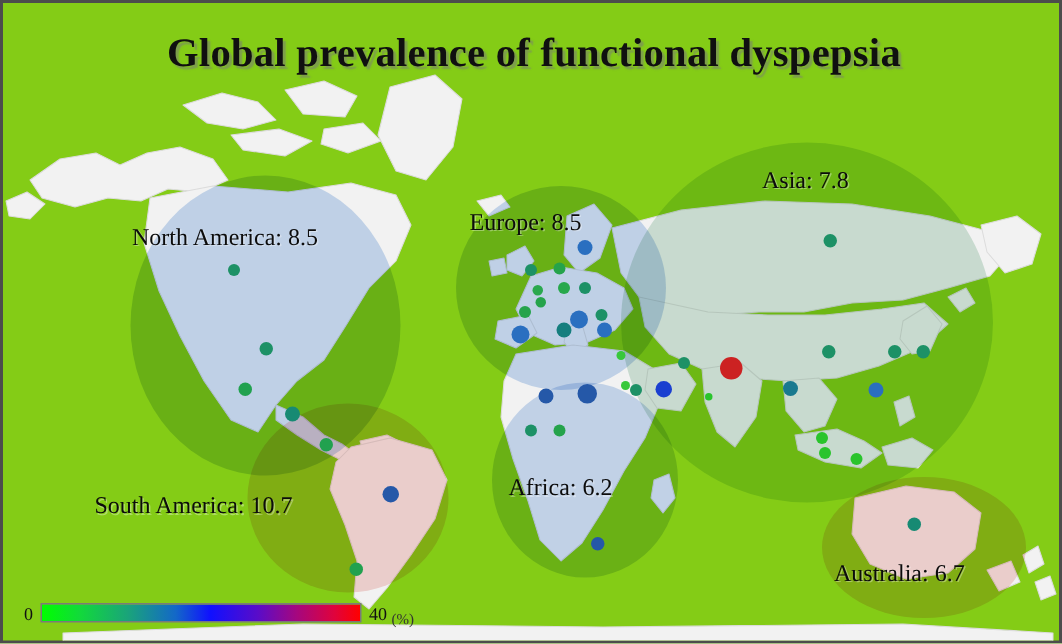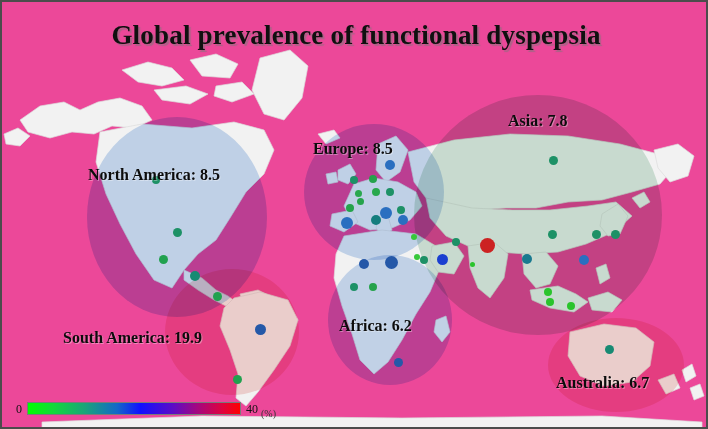--- a/index.html
+++ b/index.html
@@ -3,21 +3,21 @@
 <meta charset="utf-8">
 <style>
   html,body{margin:0;padding:0;}
   body{
     width:708px;height:429px;overflow:hidden;
     background:#ffffff;
     font-family:"Liberation Serif", serif;
   }
   #frame{
     position:relative;width:708px;height:429px;box-sizing:border-box;
-    border:2px solid #4c4c4c;background:#ec4899;overflow:hidden;
+    border:2px solid #4c4c4c;background:#84cc16;overflow:hidden;
   }
   
   #mapwrap{
     position:absolute;left:0;top:0;width:708px;height:429px;
     overflow:hidden;
   }
   #worldmap{position:absolute;left:0;top:0;}
   
   #title{
     position:absolute;left:0;top:18px;width:708px;text-align:center;
@@ -27,21 +27,21 @@
     z-index:40;white-space:nowrap;
   }
   
   .region{
     position:absolute;border-radius:50%;z-index:10;
     mix-blend-mode:multiply;
   }
   .region-label{
     position:absolute;z-index:30;
     font-family:"Liberation Serif", serif;
-    font-weight:bold;color:#0c0c0c;white-space:nowrap;
+    font-weight:normal;color:#0c0c0c;white-space:nowrap;
     text-shadow:1px 1px 0 rgba(255,255,255,.35);
   }
   
   .dot{
     position:absolute;border-radius:50%;z-index:25;
   }
   
   #legend{
     position:absolute;left:14px;bottom:12px;z-index:50;
     display:flex;align-items:center;
@@ -191,22 +191,22 @@
       <div class="dot" style="left: 589.5px; top: 227.5px; width: 9px; height: 9px; background: rgb(29, 145, 102);"></div>
       <div class="dot" style="left: 608.5px; top: 227.5px; width: 9px; height: 9px; background: rgb(29, 145, 102);"></div>
       <div class="dot" style="left: 520px; top: 252px; width: 10px; height: 10px; background: rgb(25, 121, 143);"></div>
       <div class="dot" style="left: 577px; top: 253px; width: 10px; height: 10px; background: rgb(42, 111, 192);"></div>
       <div class="dot" style="left: 542px; top: 286px; width: 8px; height: 8px; background: rgb(42, 196, 44);"></div>
       <div class="dot" style="left: 544px; top: 296px; width: 8px; height: 8px; background: rgb(42, 196, 44);"></div>
       <div class="dot" style="left: 565px; top: 300px; width: 8px; height: 8px; background: rgb(42, 196, 44);"></div>
       <div class="dot" style="left: 602.5px; top: 342.5px; width: 9px; height: 9px; background: rgb(23, 138, 115);"></div>
     </div>
   <div id="labels-layer">
-      <div class="region-label" style="left: 86px; top: 164px; font-size: 16px;">North America: 8.5</div>
-      <div class="region-label" style="left: 61px; top: 327px; font-size: 16px;">South America: 19.9</div>
+      <div class="region-label" style="left: 86px; top: 148px; font-size: 16px;">North America: 8.5</div>
+      <div class="region-label" style="left: 61px; top: 327px; font-size: 16px;">South America: 10.7</div>
       <div class="region-label" style="left: 311px; top: 138px; font-size: 16px;">Europe: 8.5</div>
       <div class="region-label" style="left: 337px; top: 315px; font-size: 16px;">Africa: 6.2</div>
       <div class="region-label" style="left: 506px; top: 110px; font-size: 16px;">Asia: 7.8</div>
       <div class="region-label" style="left: 554px; top: 372px; font-size: 16px;">Australia: 6.7</div>
     </div>
 
   <div id="legend">
     <span id="legend-min">0</span>
     <div id="legend-bar"></div>
     <span id="legend-max">40</span>

